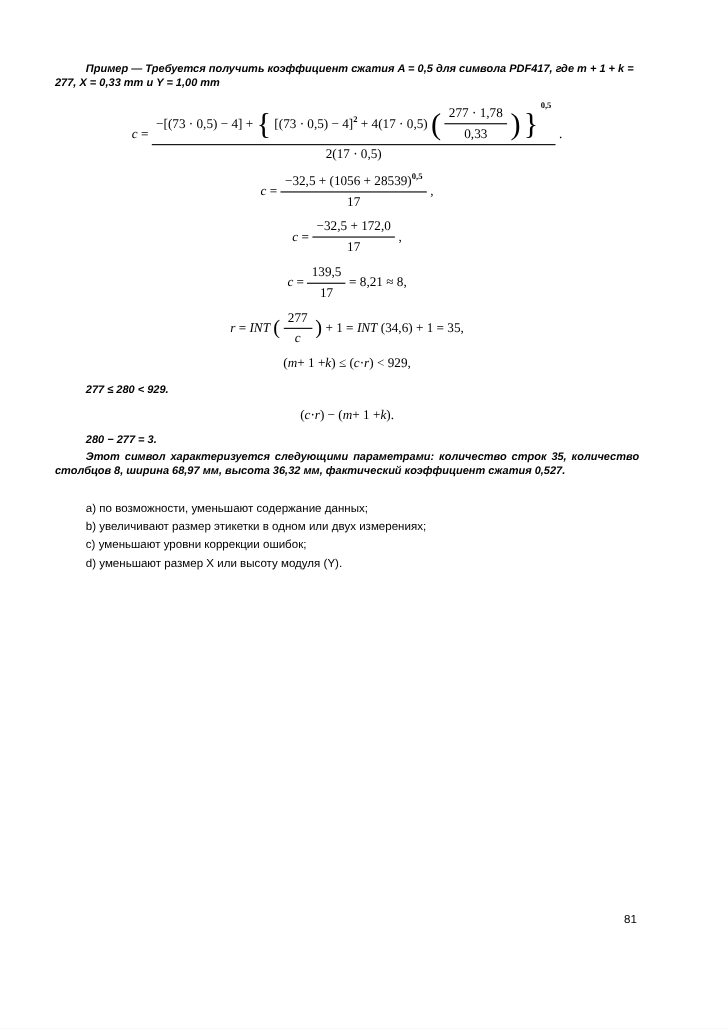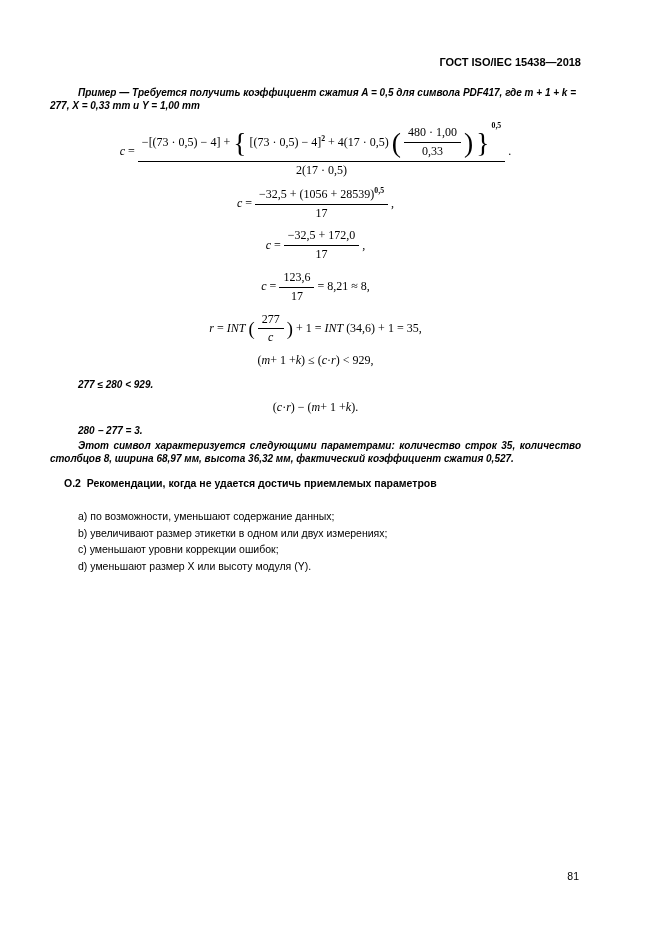--- a/index.html
+++ b/index.html
@@ -28,48 +28,45 @@
   .big  { font-size:230%; font-weight:400; line-height:0.95; }
   .med  { font-size:155%; font-weight:400; line-height:1; }
   sup { font-size:65%; line-height:1;font-weight:bold; }
   .pow sup { vertical-align:super; }
   .outer-exp { align-self:flex-start; margin:-4px 0 0 -1px; font-size:65%; }
 
   .heading { font-size:10.5px; font-weight:bold; margin:12px 0 7px 14px; }
   .list { margin-top:20px; }
   .li { margin-left:28px; font-size:10.5px; line-height:1.38; }
 
-  .pagenum { position:absolute; right:82px; top:870px; font-size:10.5px; }
+  .pagenum { position:absolute; right:82px; top:830px; font-size:10.5px; }
 </style>
 </head>
 <body>
 
 <div class="page">
 
-  <div class="header">
-    <span>ГОСТ ISO/IEC 15438—2018</span>
-  </div>
 
   <p class="bi indent">Пример — Требуется получить коэффициент сжатия A = 0,5 для символа PDF417, где m + 1 + k = 277, X = 0,33 mm и Y = 1,00 mm</p>
 
   <div class="math-area">
 
     <div class="fline">
       <span class="formula">
         <span class="vi">c</span>
         <span>=</span>
         <span class="frac">
           <span class="fnum">
             <span>−[(73 · 0,5) − 4] +</span>
             <span class="big">{</span>
             <span class="pow"><span>[(73 · 0,5) − 4]</span><sup>2</sup></span>
             <span>+ 4(17 · 0,5)</span>
             <span class="big">(</span>
             <span class="frac">
-              <span class="fnum">480 · 1,00</span>
+              <span class="fnum">277 · 1,78</span>
               <span class="fden">0,33</span>
             </span>
             <span class="big">)</span>
             <span class="big">}</span>
             <sup class="outer-exp">0,5</sup>
           </span>
           <span class="fden">2(17 · 0,5)</span>
         </span>
         <span>.</span>
       </span>
@@ -99,21 +96,21 @@
         </span>
         <span>,</span>
       </span>
     </div>
 
     <div class="fline">
       <span class="formula">
         <span class="vi">c</span>
         <span>=</span>
         <span class="frac">
-          <span class="fnum">123,6</span>
+          <span class="fnum">139,5</span>
           <span class="fden">17</span>
         </span>
         <span>= 8,21 ≈ 8,</span>
       </span>
     </div>
 
     <div class="fline">
       <span class="formula">
         <span class="vi">r</span>
         <span>=</span>
@@ -157,24 +154,20 @@
         <span class="vi">m</span>
         <span> + 1 + </span>
         <span class="vi">k</span>
         <span>).</span>
     </span>
   </div>
 
   <p class="bi indent">280 − 277 = 3.</p>
   <p class="bi indent justify">Этот символ характеризуется следующими параметрами: количество строк 35, количество столбцов 8, ширина 68,97 мм, высота 36,32 мм, фактический коэффициент сжатия 0,527.</p>
 
-  <div class="heading">
-    <span>О.2</span>&nbsp;
-    <span>Рекомендации, когда не удается достичь приемлемых параметров</span>
-  </div>
 
 
   <div class="list">
     <p class="li">a) по возможности, уменьшают содержание данных;</p>
     <p class="li">b) увеличивают размер этикетки в одном или двух измерениях;</p>
     <p class="li">c) уменьшают уровни коррекции ошибок;</p>
     <p class="li">d) уменьшают размер X или высоту модуля (Y).</p>
   </div>
 
   <div class="pagenum">81</div>

